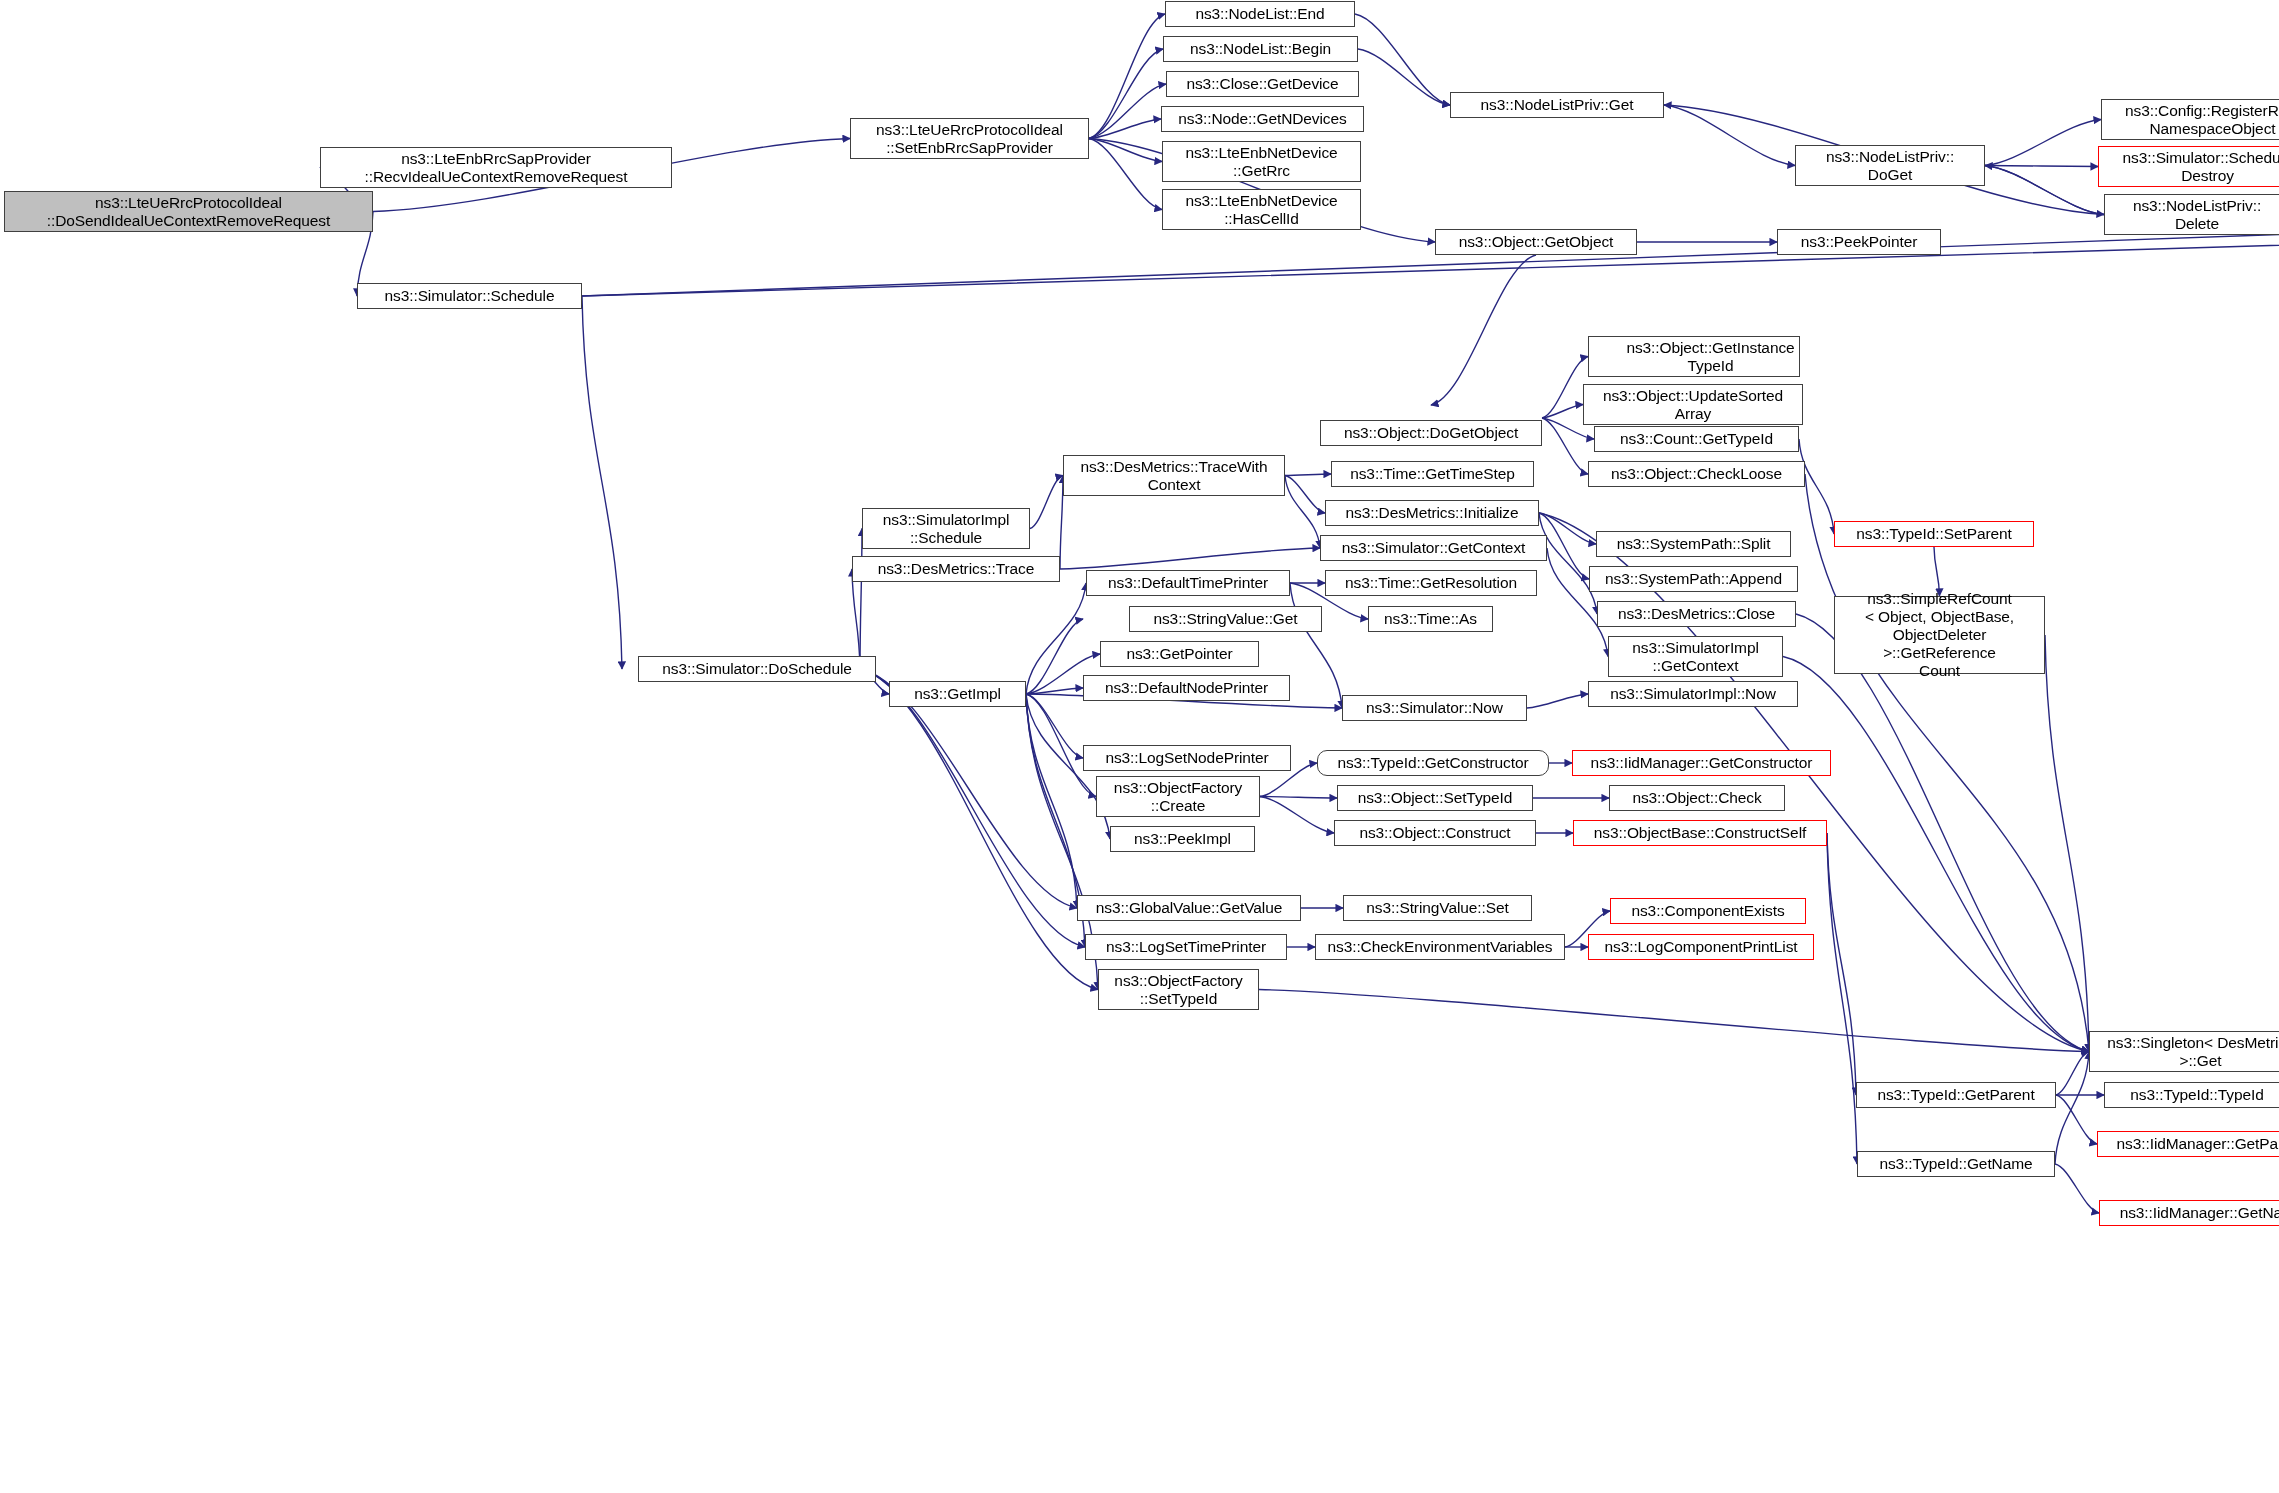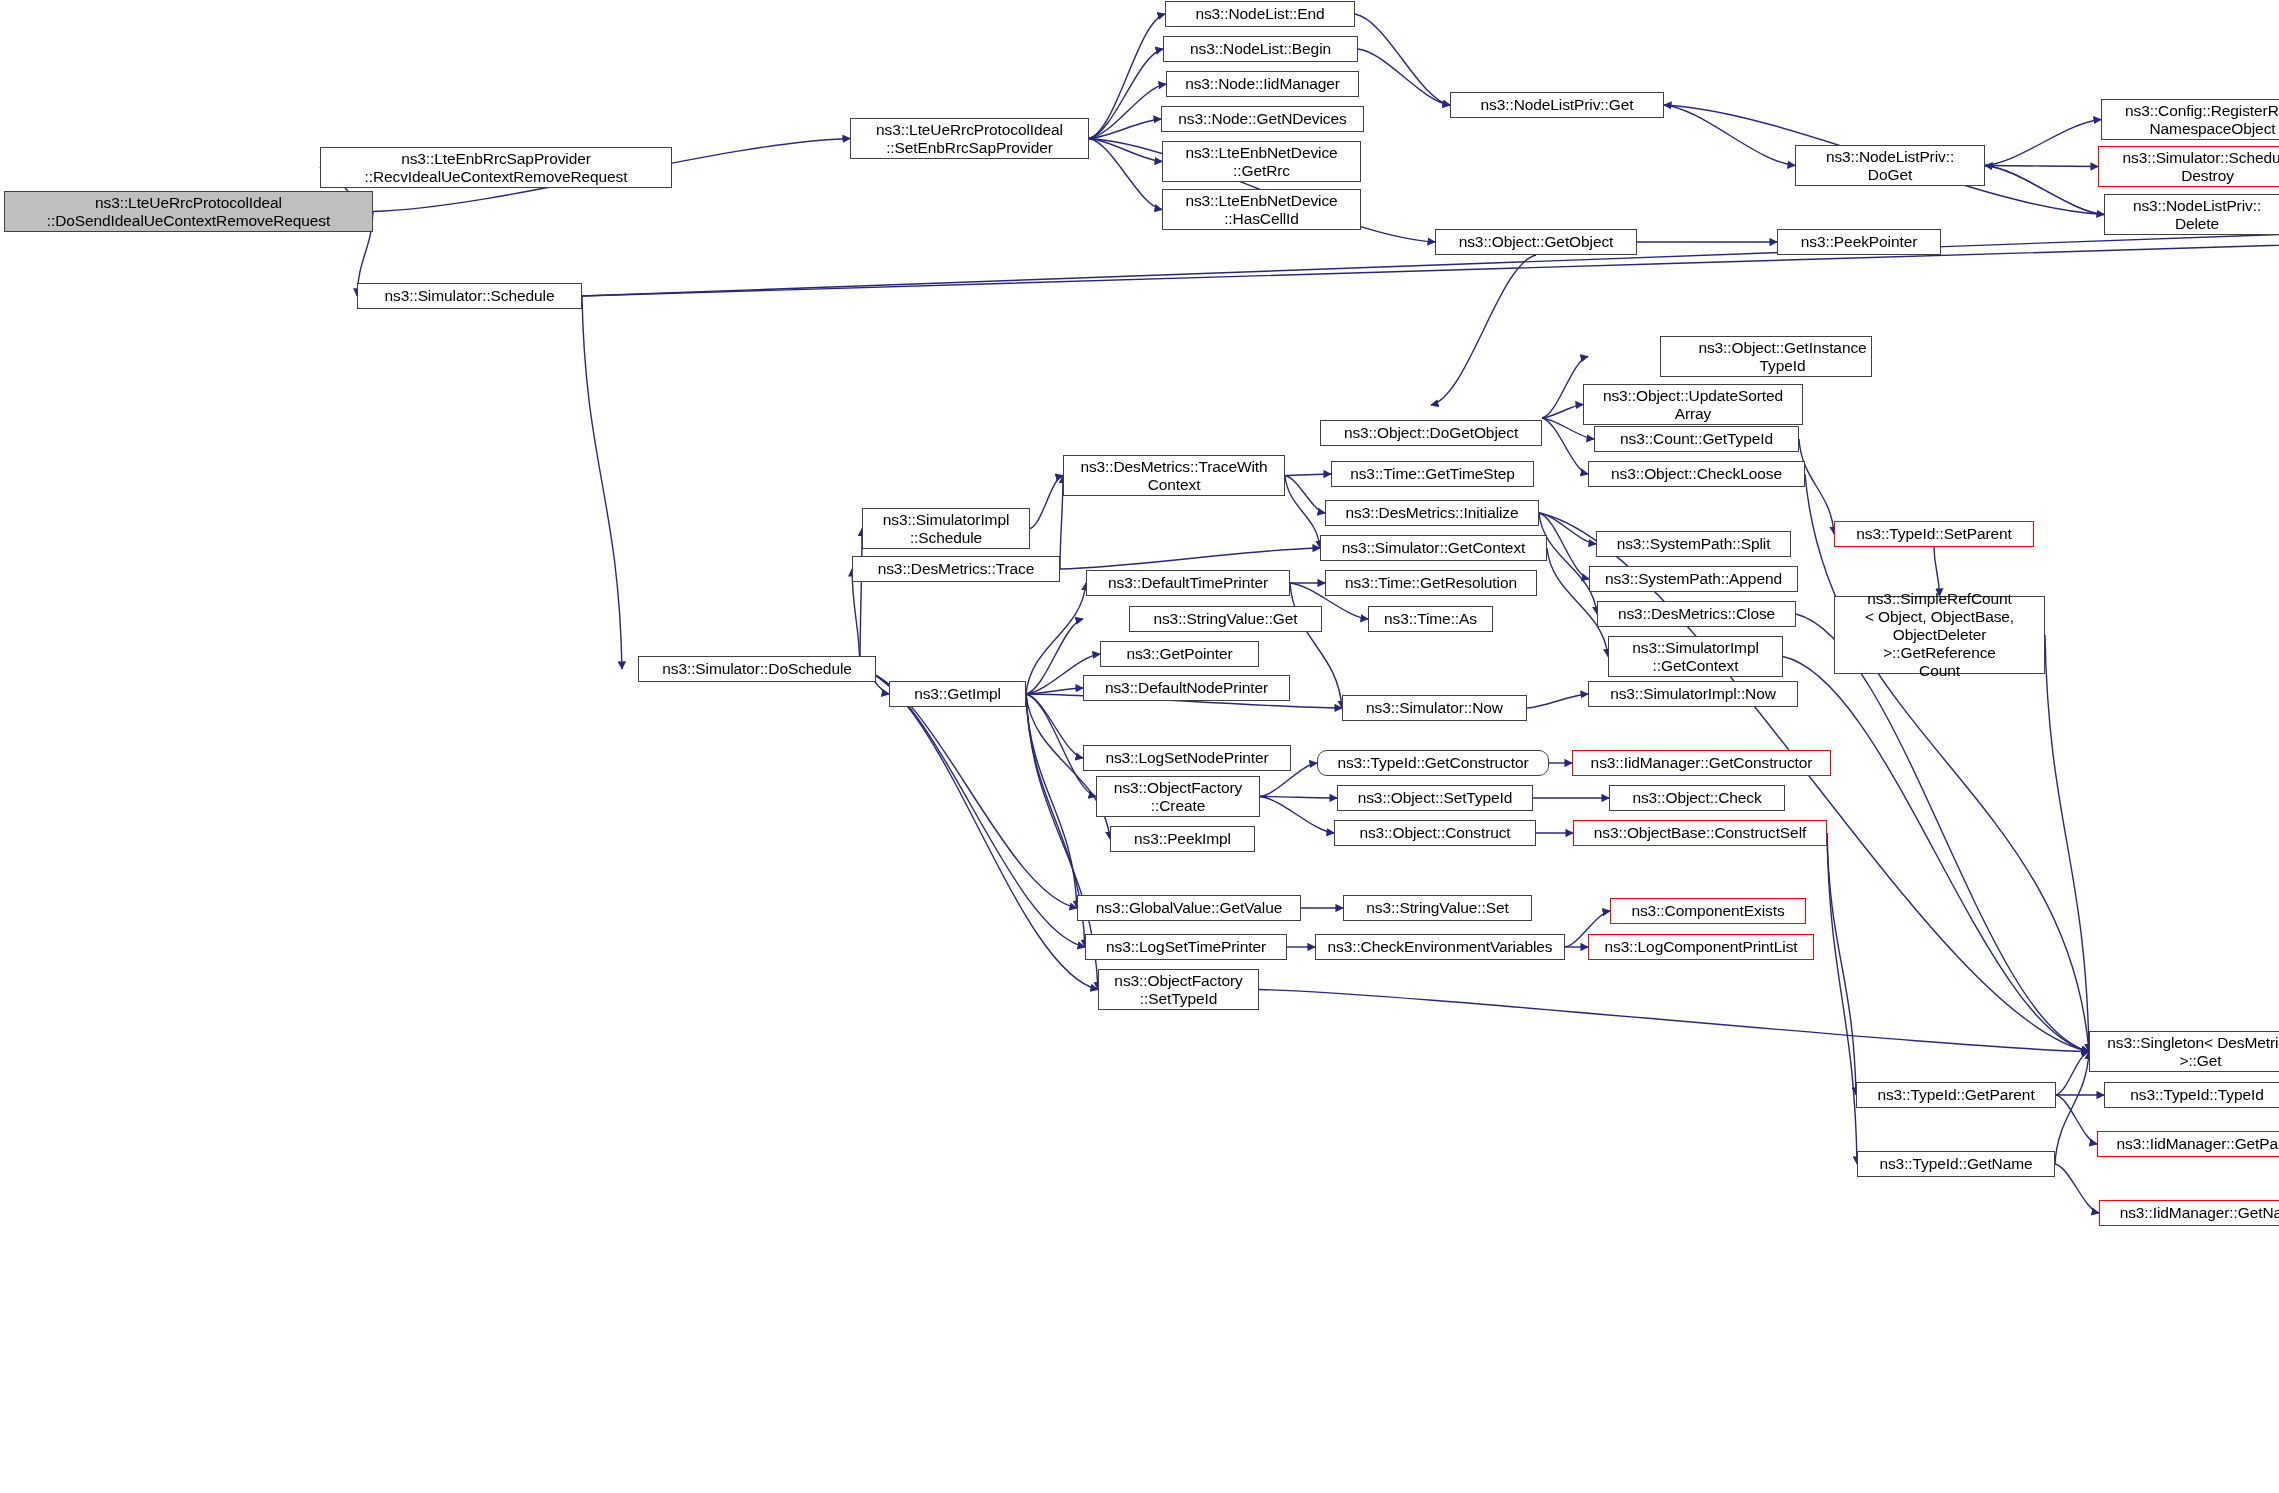--- a/index.html
+++ b/index.html
@@ -156,39 +156,39 @@
   </svg>
   <div id="node-layer">
       <div class="node root" style="left: 4px; top: 191px; width: 369px; height: 41px;">ns3::LteUeRrcProtocolIdeal
 ::DoSendIdealUeContextRemoveRequest</div>
       <div class="node" style="left: 320px; top: 147px; width: 352px; height: 41px;">ns3::LteEnbRrcSapProvider
 ::RecvIdealUeContextRemoveRequest</div>
       <div class="node" style="left: 850px; top: 118px; width: 239px; height: 41px;">ns3::LteUeRrcProtocolIdeal
 ::SetEnbRrcSapProvider</div>
       <div class="node" style="left: 1165px; top: 1px; width: 190px; height: 26px;">ns3::NodeList::End</div>
       <div class="node" style="left: 1163px; top: 36px; width: 195px; height: 26px;">ns3::NodeList::Begin</div>
-      <div class="node" style="left: 1166px; top: 71px; width: 193px; height: 26px;">ns3::Node::IidManager</div>
+      <div class="node" style="left: 1166px; top: 71px; width: 193px; height: 26px;">ns3::Close::GetDevice</div>
       <div class="node" style="left: 1161px; top: 106px; width: 203px; height: 26px;">ns3::Node::GetNDevices</div>
       <div class="node" style="left: 1162px; top: 141px; width: 199px; height: 41px;">ns3::LteEnbNetDevice
 ::GetRrc</div>
       <div class="node" style="left: 1162px; top: 189px; width: 199px; height: 41px;">ns3::LteEnbNetDevice
 ::HasCellId</div>
       <div class="node" style="left: 1450px; top: 92px; width: 214px; height: 26px;">ns3::NodeListPriv::Get</div>
       <div class="node" style="left: 1795px; top: 145px; width: 190px; height: 41px;">ns3::NodeListPriv::
 DoGet</div>
       <div class="node" style="left: 2101px; top: 99px; width: 223px; height: 41px;">ns3::Config::RegisterRoot
 NamespaceObject</div>
       <div class="node red" style="left: 2098px; top: 146px; width: 219px; height: 41px;">ns3::Simulator::Schedule
 Destroy</div>
       <div class="node" style="left: 2104px; top: 194px; width: 186px; height: 41px;">ns3::NodeListPriv::
 Delete</div>
       <div class="node" style="left: 1435px; top: 229px; width: 202px; height: 26px;">ns3::Object::GetObject</div>
       <div class="node" style="left: 1777px; top: 229px; width: 164px; height: 26px;">ns3::PeekPointer</div>
       <div class="node" style="left: 357px; top: 283px; width: 225px; height: 26px;">ns3::Simulator::Schedule</div>
-      <div class="node" style="left: 1660px; top: 336px; width: 212px; height: 41px; padding-left: 36px;">ns3::Object::GetInstance
+      <div class="node" style="left: 1588px; top: 336px; width: 212px; height: 41px; padding-left: 36px;">ns3::Object::GetInstance
 TypeId</div>
       <div class="node" style="left: 1583px; top: 384px; width: 220px; height: 41px;">ns3::Object::UpdateSorted
 Array</div>
       <div class="node" style="left: 1320px; top: 405px; width: 222px; height: 26px; margin-top: 15px;">ns3::Object::DoGetObject</div>
       <div class="node" style="left: 1594px; top: 426px; width: 205px; height: 26px;">ns3::Count::GetTypeId</div>
       <div class="node" style="left: 1588px; top: 461px; width: 217px; height: 26px;">ns3::Object::CheckLoose</div>
       <div class="node" style="left: 1063px; top: 455px; width: 222px; height: 41px;">ns3::DesMetrics::TraceWith
 Context</div>
       <div class="node" style="left: 1331px; top: 461px; width: 203px; height: 26px;">ns3::Time::GetTimeStep</div>
       <div class="node" style="left: 1325px; top: 500px; width: 214px; height: 26px;">ns3::DesMetrics::Initialize</div>

